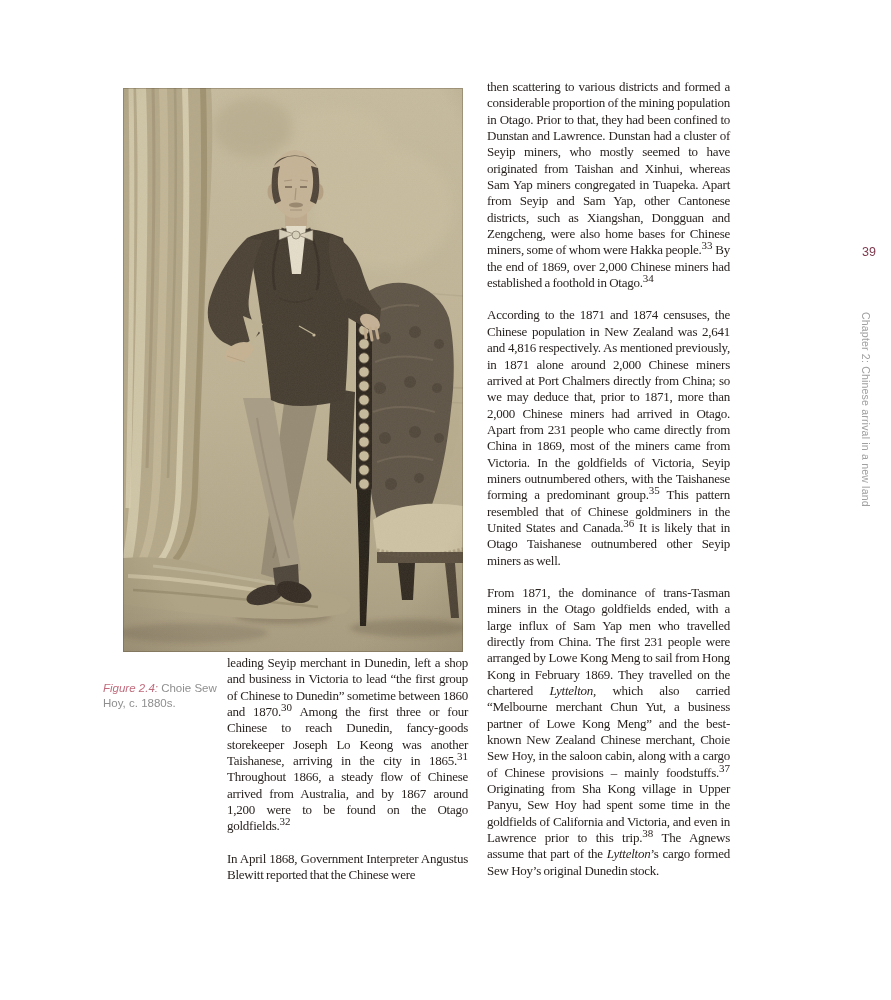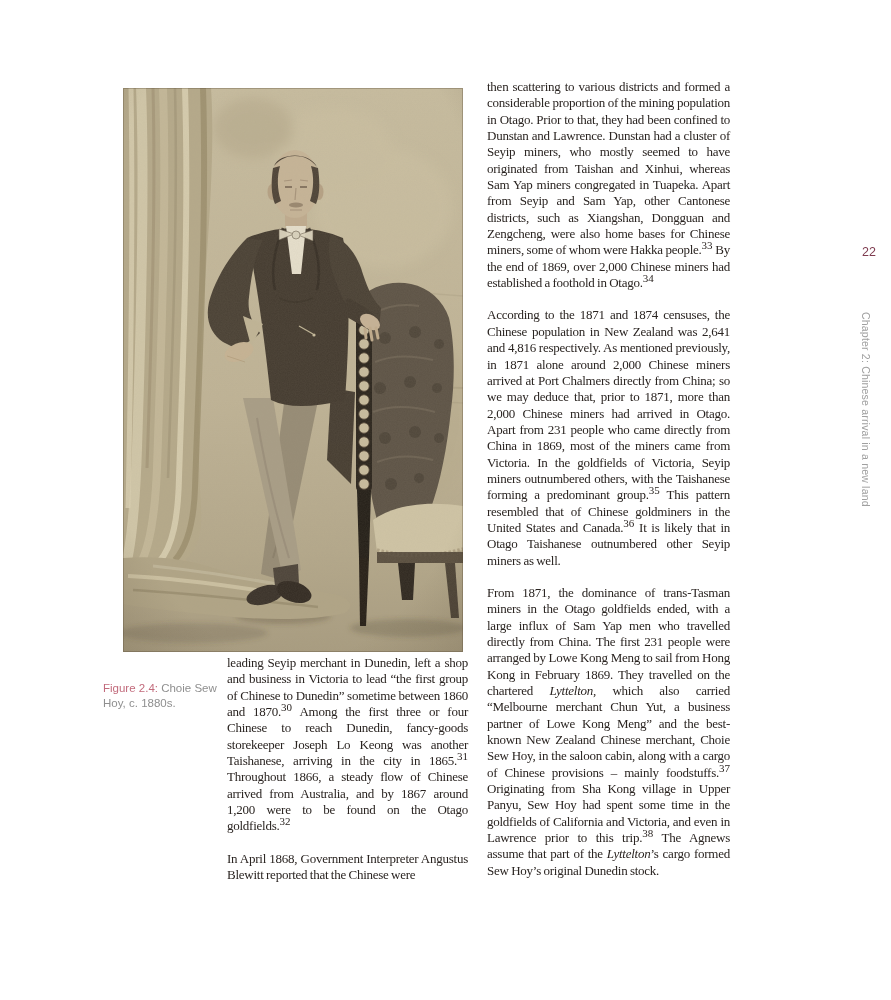--- a/index.html
+++ b/index.html
@@ -7,21 +7,21 @@
        font-family:"Liberation Serif",serif;}
   .page{position:absolute;inset:0;background:#ffffff;}
 
   .photo{position:absolute;left:123px;top:88px;width:340px;height:564px;
          box-shadow:0 0 0 1px rgba(90,75,55,.18) inset;}
   .photo svg{display:block;width:100%;height:100%;}
 
   .caption{position:absolute;left:103px;top:681px;width:130px;
            font-family:"Liberation Sans",sans-serif;
            font-size:11.5px;line-height:15px;color:#8f8f8f;}
-  .caption .fig-label{color:#c26b7c;}
+  .caption .fig-label{color:#c26b7c;font-style:italic;}
 
   .bodycol{position:absolute;text-align:justify;color:#2a2421;
            font-size:13px;line-height:16.35px;letter-spacing:-0.25px;
            word-spacing:-0.5px;}
   .bodycol p{margin:0 0 16px 0;}
   .bodycol sup{font-size:11px;line-height:0;vertical-align:super;letter-spacing:0;}
   .bodycol i{}
   .col-middle{left:227px;top:655px;width:241px;}
   .col-right{left:487px;top:79px;width:243px;}
 
@@ -210,16 +210,16 @@
       <p><span>leading Seyip merchant in Dunedin, left a shop and business in Victoria to lead “the first group of Chinese to Dunedin” sometime between 1860 and 1870.</span><sup>30</sup><span> Among the first three or four Chinese to reach Dunedin, fancy-goods storekeeper Joseph Lo Keong was another Taishanese, arriving in the city in 1865.</span><sup>31</sup><span> Throughout 1866, a steady flow of Chinese arrived from Australia, and by 1867 around 1,200 were to be found on the Otago goldfields.</span><sup>32</sup></p>
       <p><span>In April 1868, Government Interpreter Angustus Blewitt reported that the Chinese were</span></p>
     </div>
 
   <div class="bodycol col-right">
       <p><span>then scattering to various districts and formed a considerable proportion of the mining population in Otago. Prior to that, they had been confined to Dunstan and Lawrence. Dunstan had a cluster of Seyip miners, who mostly seemed to have originated from Taishan and Xinhui, whereas Sam Yap miners congregated in Tuapeka. Apart from Seyip and Sam Yap, other Cantonese districts, such as Xiangshan, Dongguan and Zengcheng, were also home bases for Chinese miners, some of whom were Hakka people.</span><sup>33</sup><span> By the end of 1869, over 2,000 Chinese miners had established a foothold in Otago.</span><sup>34</sup></p>
       <p><span>According to the 1871 and 1874 censuses, the Chinese population in New Zealand was 2,641 and 4,816 respectively. As mentioned previously, in 1871 alone around 2,000 Chinese miners arrived at Port Chalmers directly from China; so we may deduce that, prior to 1871, more than 2,000 Chinese miners had arrived in Otago. Apart from 231 people who came directly from China in 1869, most of the miners came from Victoria. In the goldfields of Victoria, Seyip miners outnumbered others, with the Taishanese forming a predominant group.</span><sup>35</sup><span> This pattern resembled that of Chinese goldminers in the United States and Canada.</span><sup>36</sup><span> It is likely that in Otago Taishanese outnumbered other Seyip miners as well.</span></p>
       <p><span>From 1871, the dominance of trans-Tasman miners in the Otago goldfields ended, with a large influx of Sam Yap men who travelled directly from China. The first 231 people were arranged by Lowe Kong Meng to sail from Hong Kong in February 1869. They travelled on the chartered </span><i>Lyttelton</i><span>, which also carried “Melbourne merchant Chun Yut, a business partner of Lowe Kong Meng” and the best-known New Zealand Chinese merchant, Choie Sew Hoy, in the saloon cabin, along with a cargo of Chinese provisions – mainly foodstuffs.</span><sup>37</sup><span> Originating from Sha Kong village in Upper Panyu, Sew Hoy had spent some time in the goldfields of California and Victoria, and even in Lawrence prior to this trip.</span><sup>38</sup><span> The Agnews assume that part of the </span><i>Lyttelton</i><span>’s cargo formed Sew Hoy’s original Dunedin stock.</span></p>
     </div>
 
-  <div class="page-number">22</div>
+  <div class="page-number">39</div>
   <div class="chapter-label">Chapter 2: Chinese arrival in a new land</div>
 
 </div>
 
 </body></html>

